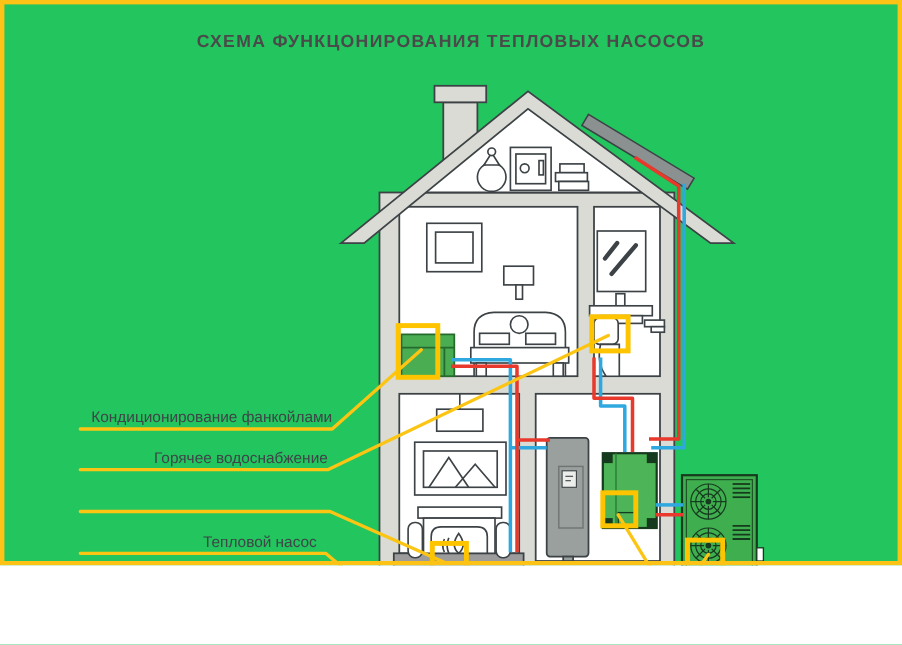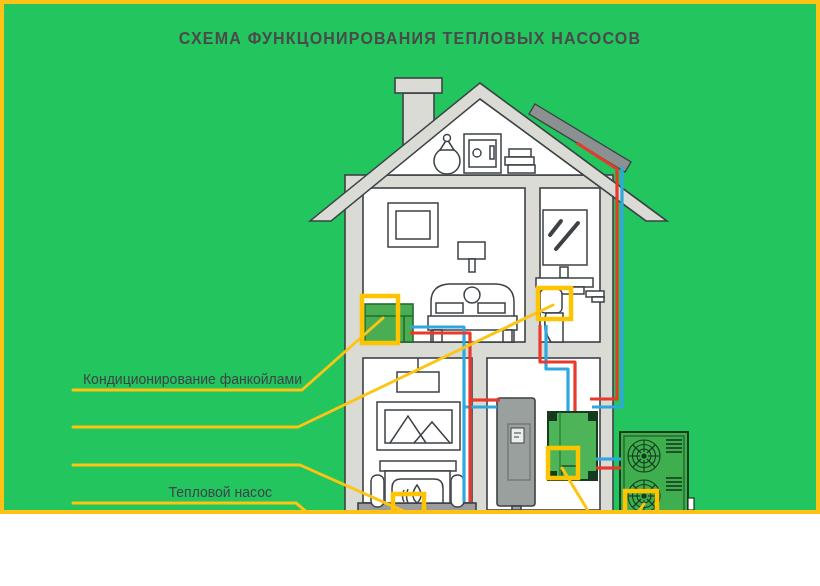--- a/index.html
+++ b/index.html
@@ -12,21 +12,21 @@
     position:absolute;top:30px;left:0;right:0;text-align:center;
     font-size:16px;font-weight:bold;letter-spacing:1.2px;color:#4a4a4a;
   }
   .callout{
     position:absolute;height:18px;line-height:18px;font-size:14px;color:#3f4447;
     text-align:center;white-space:nowrap;
   }
   #co1{top:370px;right:518px;}
   #co2{top:407px;right:522px;}
   #co3{top:445px;right:520px;}
-  #co4{top:483px;right:548px;}
+  #co4{top:483px;right:532px;}
   svg{position:absolute;top:0;left:0;}
 </style>
 </head>
 <body>
 
 <div class="canvas">
 
   <svg width="820" height="586" viewBox="0 0 820 586">
     <defs>
       <g id="fan" stroke="#163a1d" stroke-width="1.1" fill="none">
@@ -209,16 +209,17 @@
       <rect x="538" y="288" width="33" height="31"></rect>
       <rect x="393" y="494" width="31" height="30"></rect>
       <rect x="548" y="448" width="30" height="30"></rect>
       <rect x="625" y="491" width="32" height="32"></rect>
     </g>
   </svg>
 
   <div class="title">СХЕМА ФУНКЦОНИРОВАНИЯ ТЕПЛОВЫХ НАСОСОВ</div>
 
   <div class="callout" id="co1">Кондиционирование фанкойлами</div>
+  <div class="callout" id="co2">Горячее водоснабжение</div>
   <div class="callout" id="co4">Тепловой насос</div>
 
   <div class="frame"></div>
 </div>
 
 </body></html>

